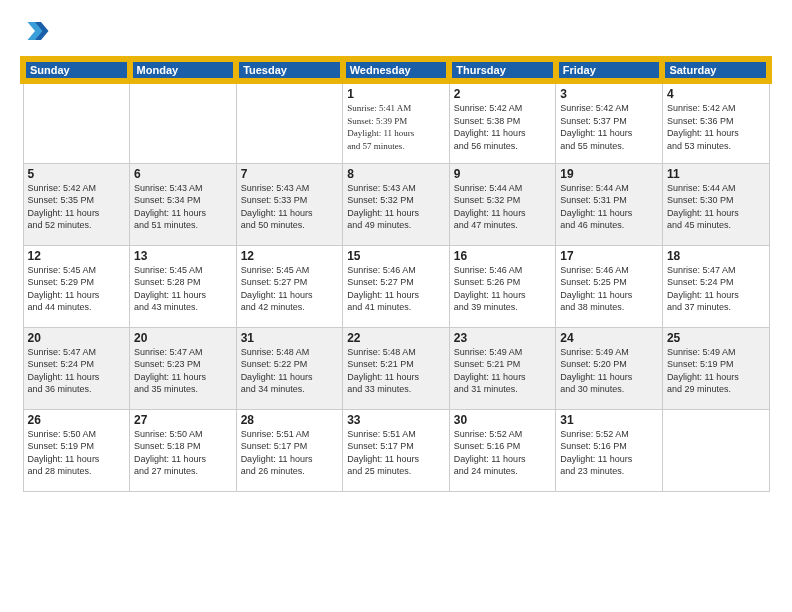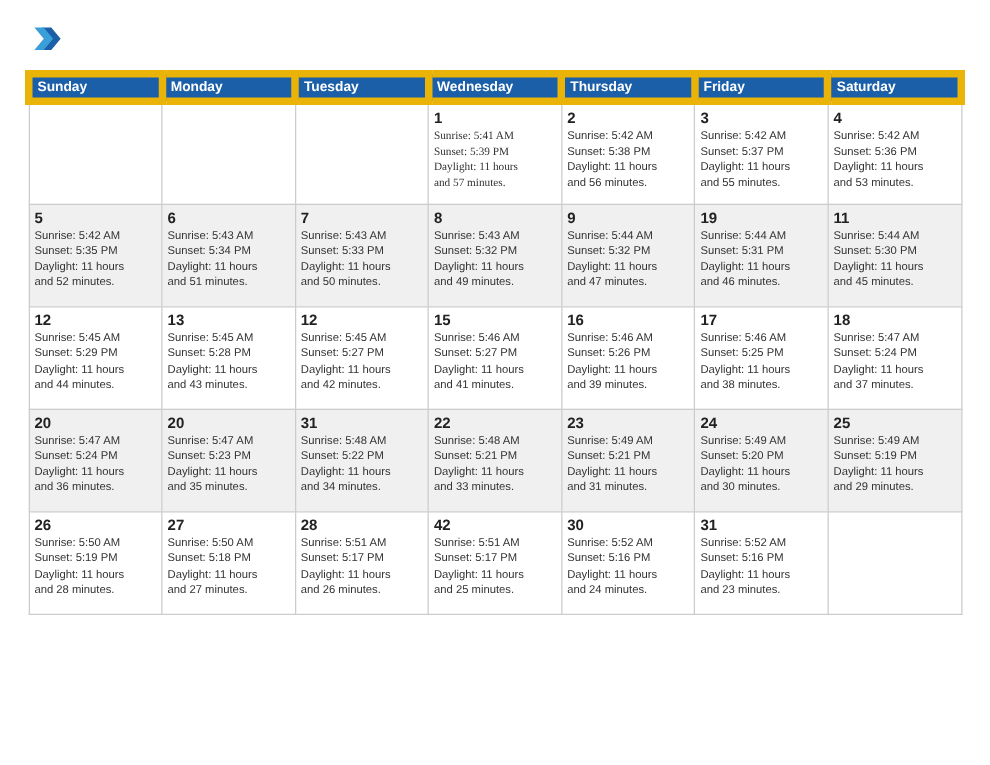--- a/index.html
+++ b/index.html
@@ -337,21 +337,21 @@
 and 27 minutes.</div>
           </td>
           <td>
             <span class="day-num">28</span>
             <div class="day-info" style="white-space: pre-line;">Sunrise: 5:51 AM
 Sunset: 5:17 PM
 Daylight: 11 hours
 and 26 minutes.</div>
           </td>
           <td>
-            <span class="day-num">42</span>
+            <span class="day-num">33</span>
             <div class="day-info" style="white-space: pre-line;">Sunrise: 5:51 AM
 Sunset: 5:17 PM
 Daylight: 11 hours
 and 25 minutes.</div>
           </td>
           <td>
             <span class="day-num">30</span>
             <div class="day-info" style="white-space: pre-line;">Sunrise: 5:52 AM
 Sunset: 5:16 PM
 Daylight: 11 hours

